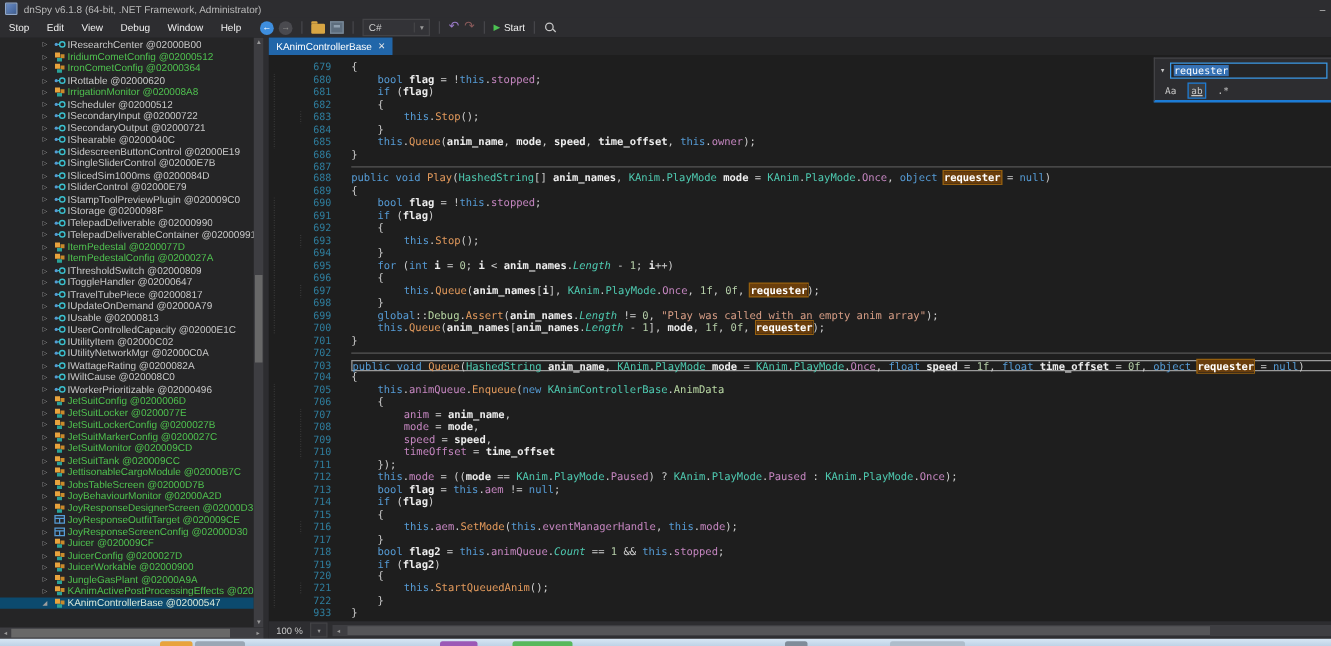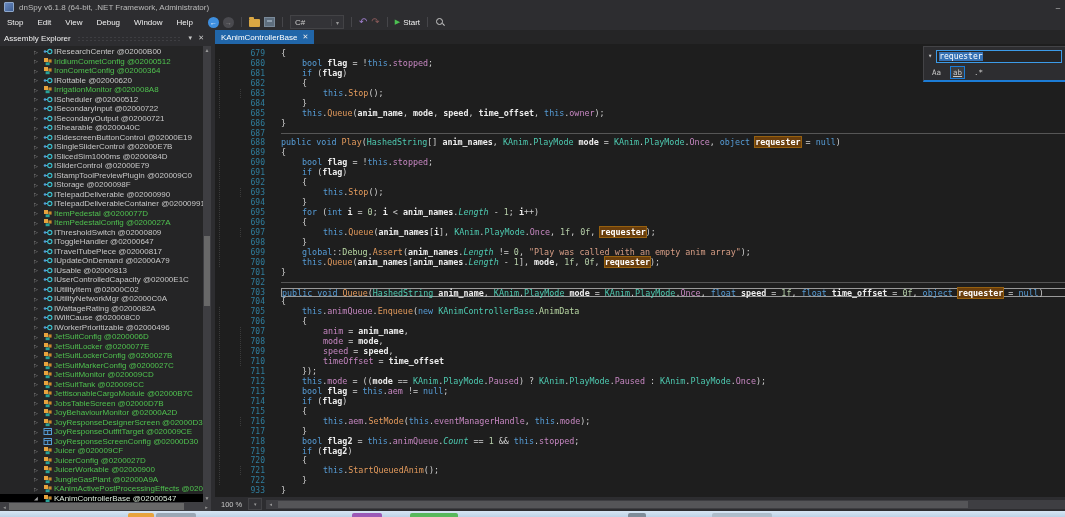--- a/index.html
+++ b/index.html
@@ -41,21 +41,21 @@
   .lp-hicon{color:#C8C8C8;font-size:7px;padding:0 3px;}
   .treewrap{position:relative;flex:1;overflow:hidden;}
   .tree{position:absolute;top:1px;left:0;right:8px;}
   .trow{display:flex;align-items:center;height:9.5px;padding-left:34px;white-space:nowrap;font-size:8px;}
   .trow .exp{width:9px;color:#9E9E9E;font-size:5px;flex:none;}
   .trow .ticon{width:11px;flex:none;display:flex;align-items:center;}
   .trow .tlabel{overflow:hidden;}
   .t-if .tlabel{color:#C8C8C8;}
   .t-cl .tlabel{color:#4FC14F;}
   .t-st .tlabel{color:#4FC14F;}
-  .trow.sel{background:#000000;}
+  .trow.sel{background:#0c4a6e;}
   .trow.sel .tlabel{color:#D8E8D8;}
   .vscroll-l{position:absolute;top:0;right:0;width:8px;bottom:0;background:#3E3E42;}
   .vscroll-l .thumb{position:absolute;top:190px;left:1px;width:6px;height:70px;background:#686868;}
   .sbarrow{position:absolute;left:0;width:8px;height:8px;color:#999;font-size:5px;text-align:center;line-height:8px;}
   .lp-hbar{height:9px;flex:none;position:relative;background:#3E3E42;display:flex;align-items:center;}
   .lp-hbar .harrow{width:9px;color:#999;font-size:5px;text-align:center;}
   .lp-hbar .hthumb{position:absolute;left:9px;width:175px;top:1px;bottom:1px;background:#686868;}
   .splitter{position:absolute;top:30px;left:211px;width:4px;bottom:6px;background:#2D2D30;}
   
   .editor{position:absolute;top:30px;left:215px;right:0;bottom:6px;background:#1E1E1E;display:flex;flex-direction:column;}
@@ -151,26 +151,20 @@
       <span class="start">
         <span class="tri">▶</span>
         <span>Start</span>
       </span>
       <span class="tbsep"></span>
       <span class="mag"></span>
     </div>
   </div>
 
   <div class="leftpanel">
-    <div class="lp-header">
-      <span>Assembly Explorer</span>
-      <span class="lp-grip"></span>
-      <span class="lp-hicon">▾</span>
-      <span class="lp-hicon">✕</span>
-    </div>
     <div class="treewrap">
       <div class="tree" id="tree">
           <div class="trow t-if">
             <span class="exp">▷</span>
             <span class="ticon">
               <svg width="10" height="9" viewBox="0 0 10 9">
                 <circle cx="2" cy="4.5" r="1.3" fill="#569CD6"></circle>
                 <line x1="3" y1="4.5" x2="4.6" y2="4.5" stroke="#3BC1CF" stroke-width="1"></line>
                 <circle cx="6.8" cy="4.5" r="2.1" fill="none" stroke="#3BC1CF" stroke-width="1.1"></circle>
               </svg>

